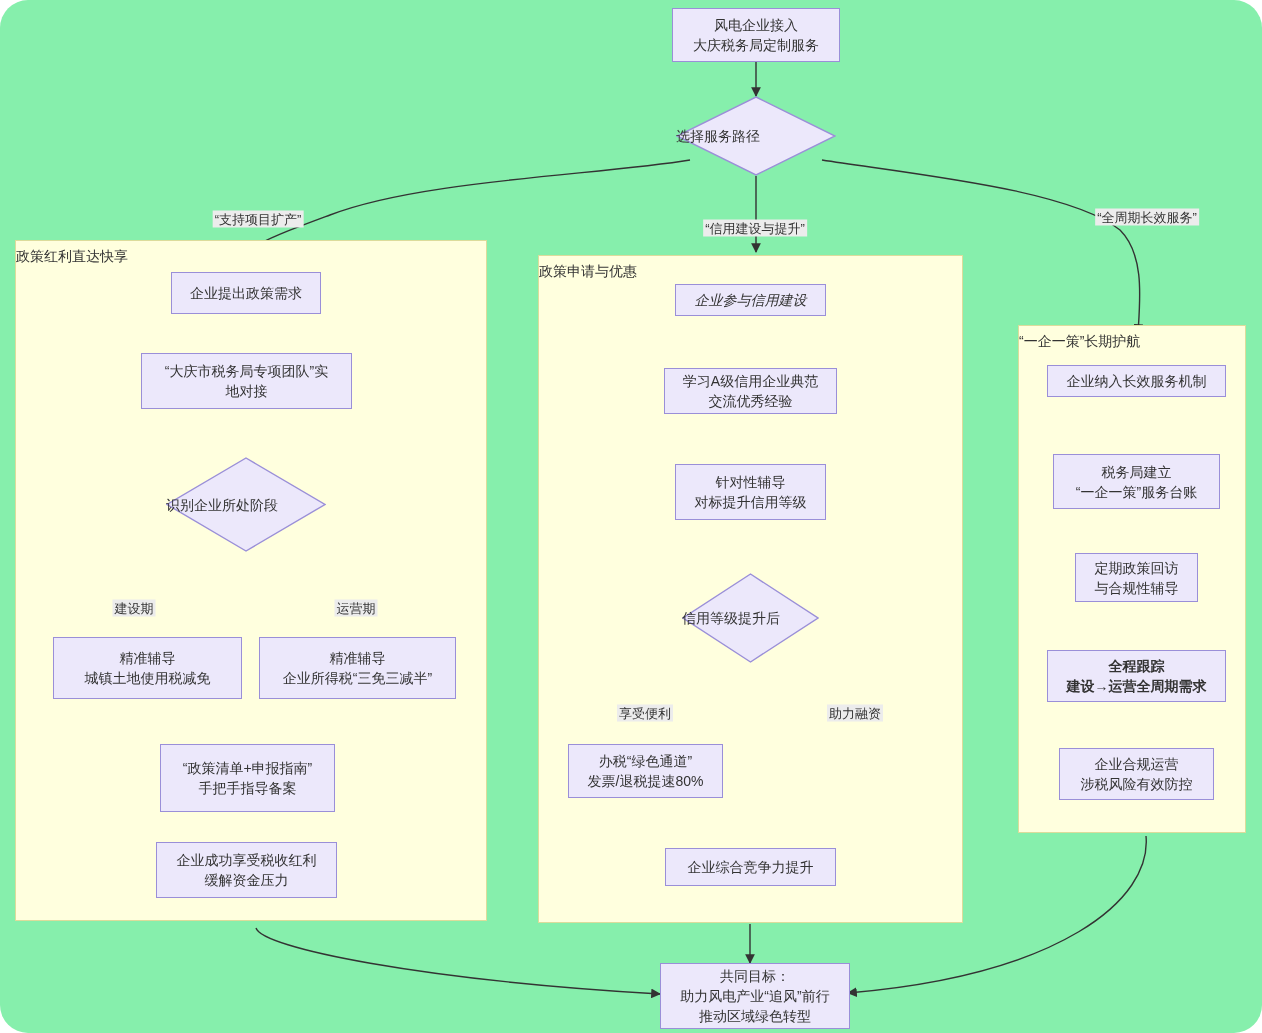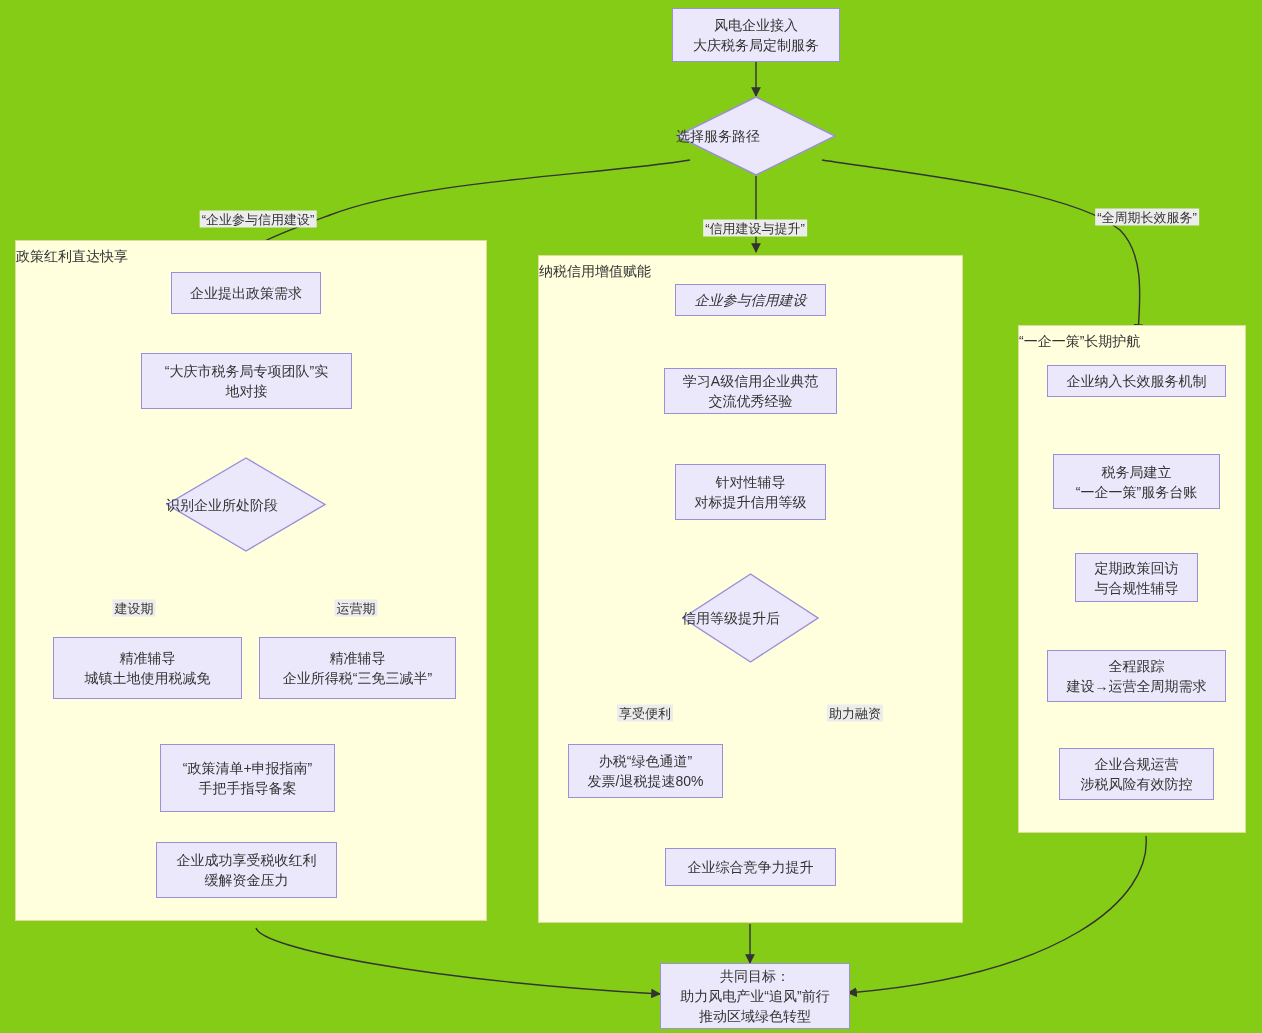--- a/index.html
+++ b/index.html
@@ -8,22 +8,23 @@
     background: #ffffff;
   }
   body {
     font-family: "Liberation Sans", "DejaVu Sans", sans-serif;
     color: #333333;
   }
   #canvas {
     position: relative;
     width: 1262px;
     height: 1033px;
-    background: #84cc16;
+    background: #86efac;
     overflow: hidden;
+    border-radius: 28px;
   }
   #edges {
     position: absolute;
     left: 0; top: 0;
     width: 1262px;
     height: 1033px;
     pointer-events: none;
   }
   .cluster {
     position: absolute;
@@ -141,21 +142,21 @@
 大庆税务局定制服务</span>
   </div>
 
   <div class="diamond-wrap" style="left:676px; top:96px; width:160px; height:80px;">
     <svg class="diamond-shape" viewBox="0 0 160 80" preserveAspectRatio="none">
       <polygon points="80,1 159,40 80,79 1,40" fill="#ece8fb" stroke="#9a8fd8" stroke-width="1.4"></polygon>
     </svg>
     <span class="diamond-label">选择服务路径</span>
   </div>
 
-  <div class="edge-label" style="left:258px; top:219px;">“企业参与信用建设”</div>
+  <div class="edge-label" style="left:258px; top:219px;">“支持项目扩产”</div>
   <div class="edge-label" style="left:755px; top:228px;">“信用建设与提升”</div>
   <div class="edge-label" style="left:1147px; top:217px;">“全周期长效服务”</div>
 
   <div class="cluster" style="left:15px; top:240px; width:472px; height:681px;">
     <div class="cluster-title">政策红利直达快享</div>
   </div>
 
   <div class="node" style="left:171px; top:272px; width:150px; height:42px;">
     <span>企业提出政策需求</span>
   </div>
@@ -189,21 +190,21 @@
     <span>“政策清单+申报指南”
 手把手指导备案</span>
   </div>
 
   <div class="node" style="left:156px; top:842px; width:181px; height:56px;">
     <span>企业成功享受税收红利
 缓解资金压力</span>
   </div>
 
   <div class="cluster" style="left:538px; top:255px; width:425px; height:668px;">
-    <div class="cluster-title">纳税信用增值赋能</div>
+    <div class="cluster-title">政策申请与优惠</div>
   </div>
 
   <div class="node" style="left:675px; top:284px; width:151px; height:32px;font-style:italic;">
     <span>企业参与信用建设</span>
   </div>
 
   <div class="node" style="left:664px; top:368px; width:173px; height:46px;">
     <span>学习A级信用企业典范
 交流优秀经验</span>
   </div>
@@ -244,21 +245,21 @@
   <div class="node" style="left:1075px; top:553px; width:123px; height:49px;">
     <span>定期政策回访
 与合规性辅导</span>
   </div>
 
   <div class="node" style="left:1053px; top:454px; width:167px; height:55px;">
     <span>税务局建立
 “一企一策”服务台账</span>
   </div>
 
-  <div class="node" style="left:1047px; top:650px; width:179px; height:52px;">
+  <div class="node" style="left:1047px; top:650px; width:179px; height:52px;font-weight:bold;">
     <span>全程跟踪
 建设→运营全周期需求</span>
   </div>
 
   <div class="node" style="left:1059px; top:748px; width:155px; height:52px;">
     <span>企业合规运营
 涉税风险有效防控</span>
   </div>
 
   <div class="node" style="left:660px; top:963px; width:190px; height:66px;">

